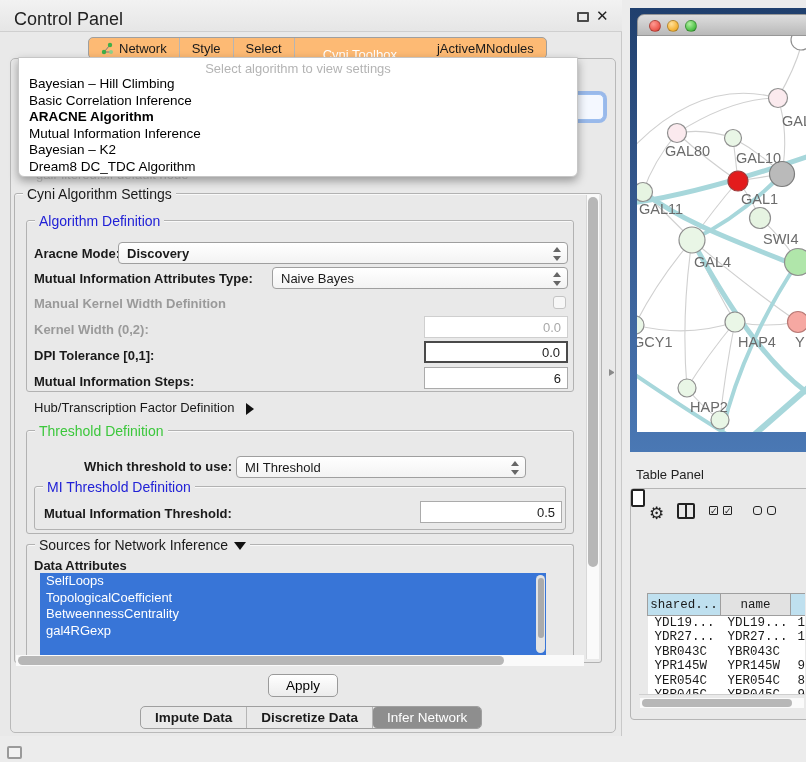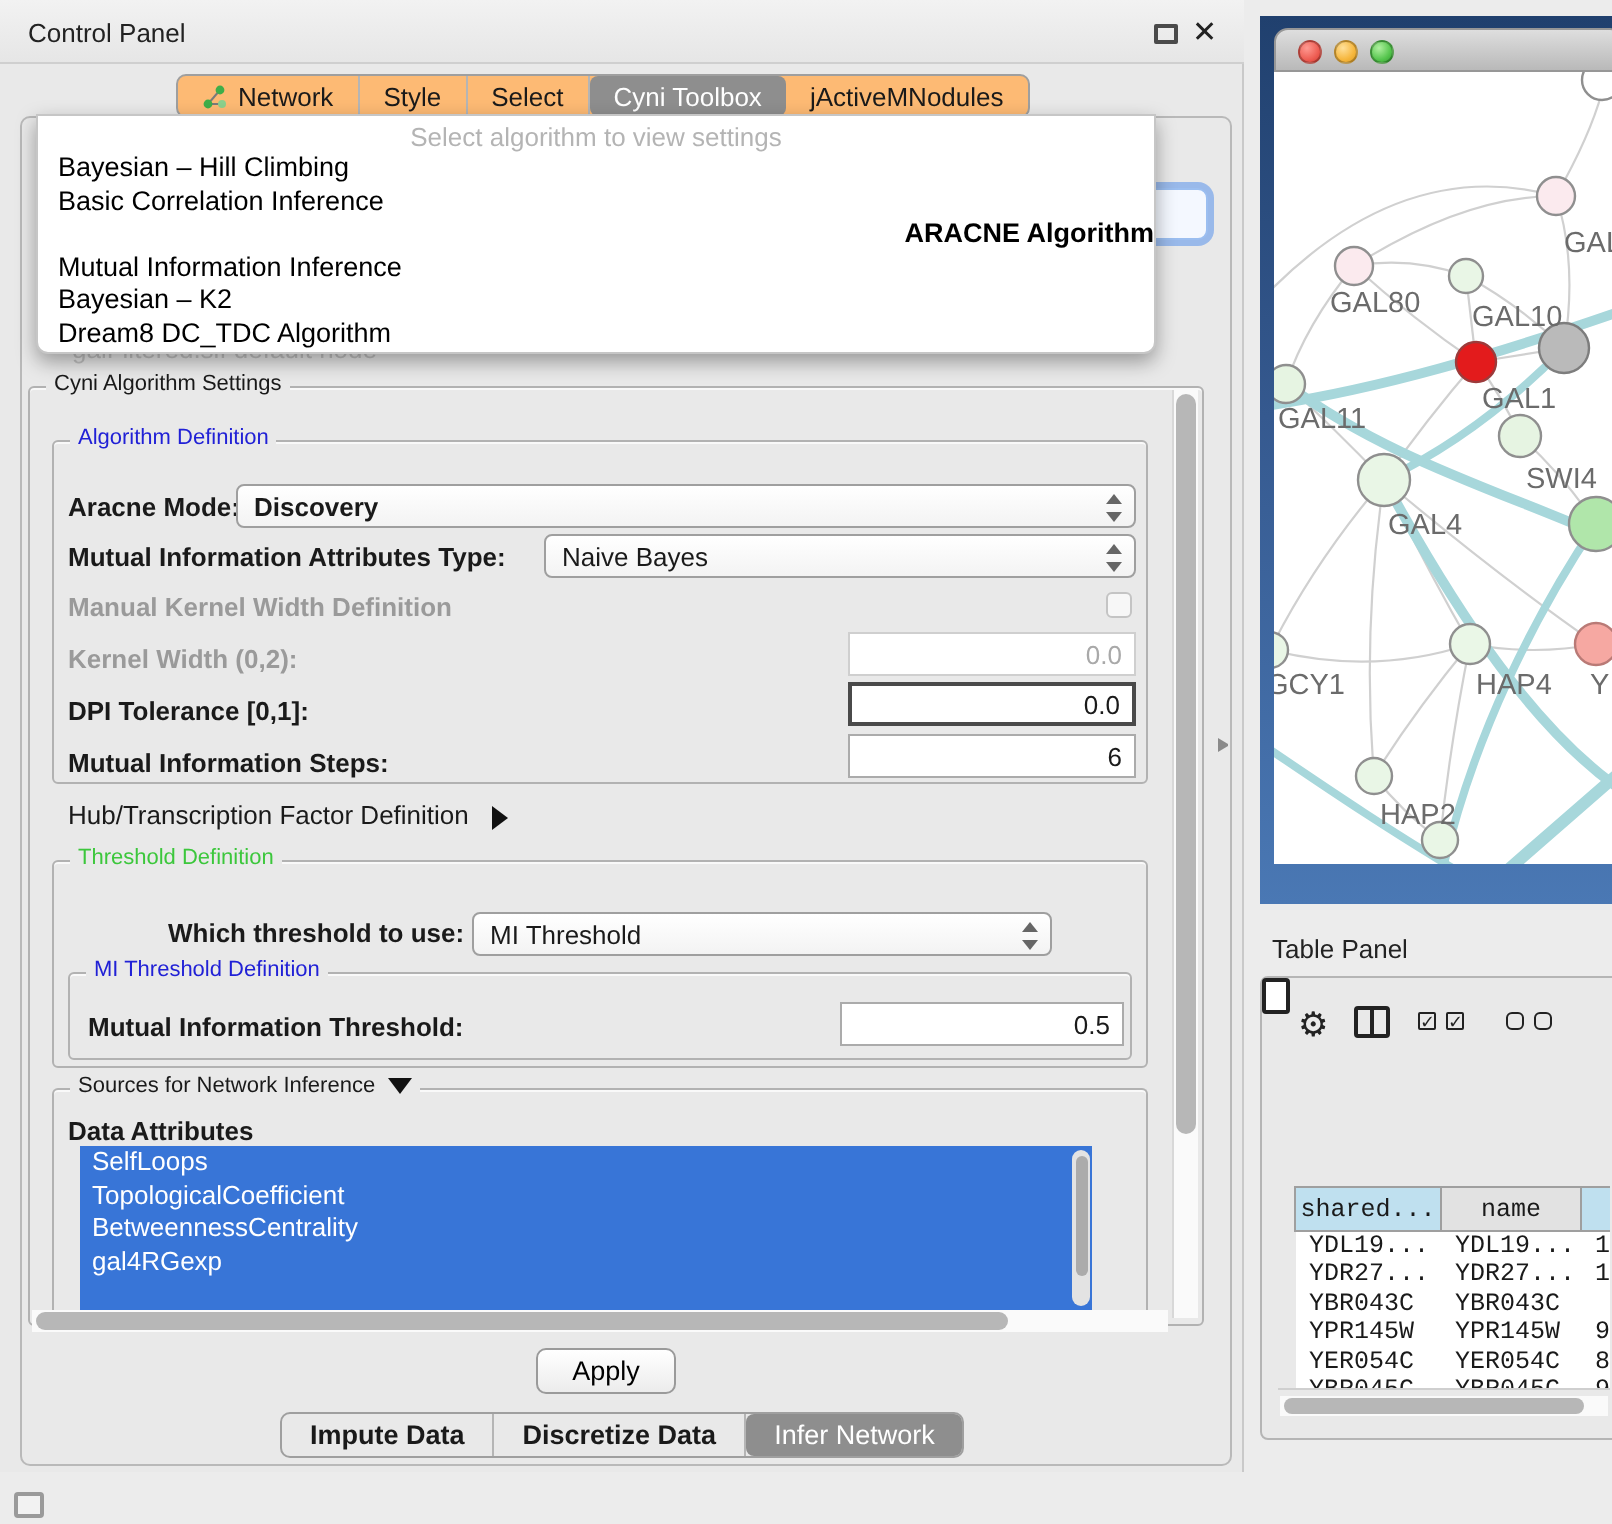--- a/index.html
+++ b/index.html
@@ -3,47 +3,47 @@
 <meta charset="utf-8">
 <style>
   * { margin:0; padding:0; box-sizing:border-box; }
   html,body { width:806px; height:762px; }
   body { font-family:"Liberation Sans","DejaVu Sans",sans-serif; background:#ececec; position:relative; overflow:hidden; font-size:13px; color:#1a1a1a; }
   .abs { position:absolute; }
 
   
   .cp { left:0; top:0; width:622px; height:736px; background:#e9e9e9; border-right:1px solid #c9c9c9; }
   .cp-titlebar { left:0; top:0; width:622px; height:32px; border-bottom:1px solid #cfcfcf; background:linear-gradient(#f2f2f2,#e6e6e6); }
-  .cp-title { left:14px; top:9px; font-size:13px; color:#222; }
+  .cp-title { left:14px; top:9px; font-size:18px; color:#222; }
   .float-btn { left:577px; top:12px; width:12px; height:10px; border:2px solid #4a4a4a; border-radius:1px; }
   .close-btn { left:596px; top:7px; font-size:15px; font-weight:bold; color:#222; }
 
   .inner-frame { left:10px; top:58px; width:606px; height:675px; border:1px solid #b9b9b9; border-radius:5px; background:#e9e9e9; }
 
   
   .tabstrip { left:88px; top:37px; height:22px; display:flex; align-items:stretch; border:1px solid #9f9f9f; border-radius:5px; background:#fdba74; z-index:5; }
   .tab { display:flex; align-items:center; padding:0 12px; font-size:13px; color:#1a1a1a; border-right:1px solid #b5b5b5; }
   .tab:last-child { border-right:none; }
-  .tab.sel { background:#8e8e8e; color:#fff; border-radius:4px; border-right:none; margin:0; }
+  .tab.sel { background:#8e8e8e; color:#fff; border-radius:4px; border-right:none; margin:16px; }
   .net-icon { width:13px; height:13px; margin-right:5px; }
 
   
   .popup { left:18px; top:57px; width:560px; height:120px; background:#fff; border:1px solid #c6c6c6; border-radius:0 0 6px 6px; box-shadow:0 4px 10px rgba(0,0,0,.35); z-index:10; }
   .popup-prompt { width:100%; text-align:center; color:#b4b4b4; font-size:13px; padding-top:3px; }
   .popup-item { padding-left:10px; font-size:13.5px; height:16.5px; line-height:16.5px; color:#000; }
   .popup-item.b { font-weight:bold; }
 
   .ghost-combo { left:570px; top:94px; width:34px; height:26px; border:1px solid #9bbef0; border-radius:5px; background:#f4f8ff; box-shadow:0 0 0 3px rgba(110,160,235,.65); z-index:2; }
   .ghost-text { left:36px; top:167px; color:#c2c2c2; font-size:13px; z-index:1; }
 
   
   .gbox { border:1px solid #b2b2b2; border-radius:3px; box-shadow:inset 0 1px 0 rgba(255,255,255,.7); }
-  .gtitle { position:absolute; top:-8px; left:8px; background:#e9e9e9; padding:0 4px; font-size:11px; }
+  .gtitle { position:absolute; top:-8px; left:8px; background:#e9e9e9; padding:0 4px; font-size:14px; }
   .lbl { font-size:13px; color:#1a1a1a; }
-  .b { font-weight:bold;text-align:right; }
+  .b { font-weight:bold; }
   .dis { color:#9a9a9a; }
 
   .combo { position:absolute; height:22px; background:linear-gradient(#ffffff,#f3f3f3); border:1px solid #9f9f9f; border-radius:4px; font-size:13px; display:flex; align-items:center; padding-left:8px; }
   .stepper { position:absolute; right:5px; top:3px; width:10px; height:16px; }
   .stepper:before { content:""; position:absolute; left:1px; top:1px; border-left:4px solid transparent; border-right:4px solid transparent; border-bottom:5px solid #666; }
   .stepper:after { content:""; position:absolute; left:1px; bottom:1px; border-left:4px solid transparent; border-right:4px solid transparent; border-top:5px solid #666; }
 
   .field { position:absolute; height:22px; background:#fff; border:1px solid #ababab; font-size:13px; display:flex; align-items:center; justify-content:flex-end; padding-right:6px; }
   .field.focus { border:2px solid #4a4a4a; }
   .field.dis { border:1px solid #cfcfcf; color:#a9a9a9; }

